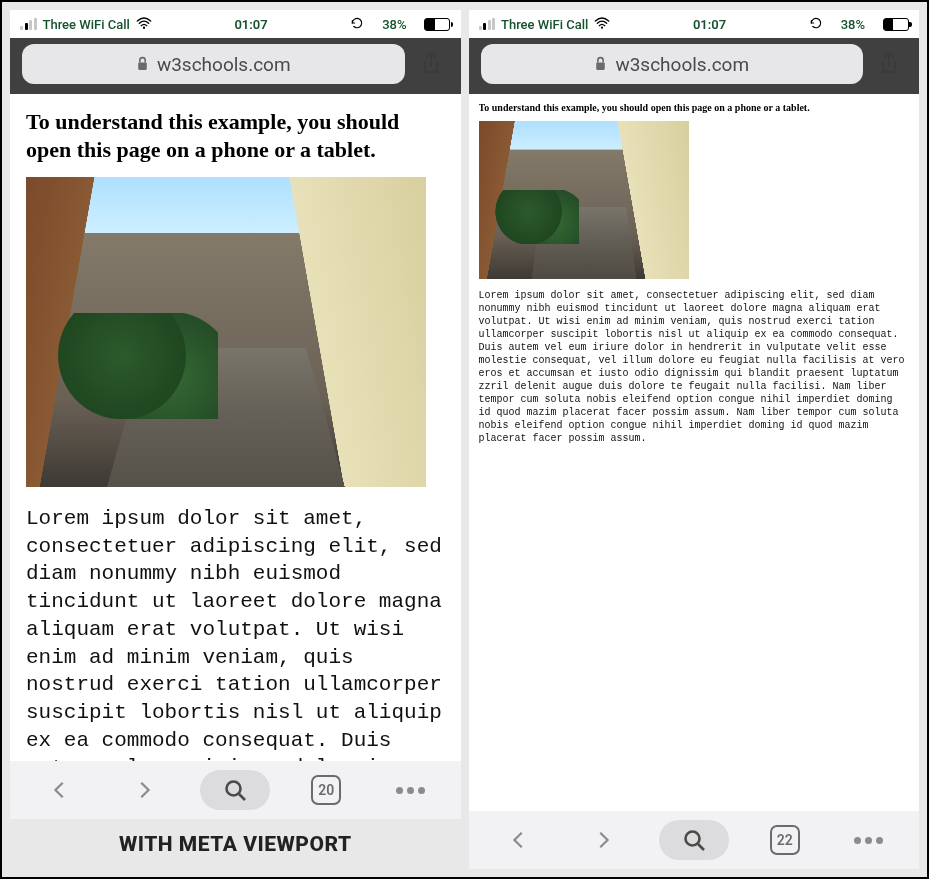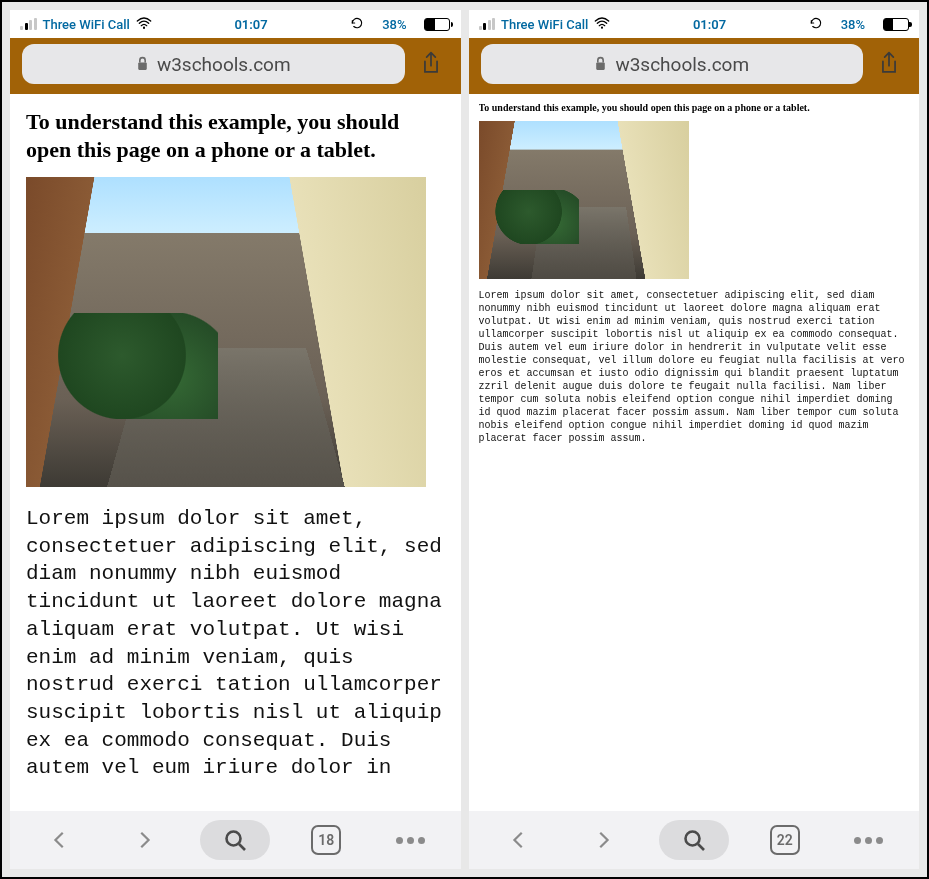--- a/index.html
+++ b/index.html
@@ -32,21 +32,21 @@
   }
   
   .status-bar {
     height: 28px;
     display: flex;
     align-items: center;
     justify-content: space-between;
     padding: 0 10px;
     font-size: 13px;
     font-weight: 500;
-    color: #0369a1;
+    color: #14532d;
     background: #fff;
   }
   .status-left { display:flex; align-items:center; gap:6px; }
   .status-right { display:flex; align-items:center; gap:18px; }
   .signal-bars { display:flex; align-items:flex-end; gap:1.5px; height:12px;}
   .signal-bars span { width:3px; background:#c7c7c7; border-radius:1px;}
   .signal-bars span:nth-child(1){height:4px;}
   .signal-bars span:nth-child(2){height:7px;background:#000;}
   .signal-bars span:nth-child(3){height:10px;}
   .signal-bars span:nth-child(4){height:12px;}
@@ -54,21 +54,21 @@
   .reload-icon svg { width:14px; height:14px; }
   .battery {
     width:26px; height:13px; border:1.5px solid #000; border-radius:3px; position:relative;
   }
   .battery::after{
     content:''; position:absolute; right:-4px; top:3px; width:2.5px; height:5px; background:#000; border-radius:0 2px 2px 0;
   }
   .battery-fill{ height:100%; width:38%; background:#000; border-radius:1px 0 0 1px;}
   
   .address-bar-row {
-    display:flex; align-items:center; gap:8px; padding:6px 12px 10px 12px; background:#a16207;
+    display:flex; align-items:center; gap:8px; padding:6px 12px 10px 12px; background:#404040;
   }
   .address-bar {
     flex:1; height:40px; background:#e7e7e9; border-radius:12px;
     display:flex; align-items:center; justify-content:center; gap:8px;
     color:#4a4a4a; font-size:19px;
   }
   .share-btn { width:36px; height:40px; display:flex; align-items:center; justify-content:center; }
   .share-btn svg { width:22px; height:26px; stroke:#3a3a3a; }
   .lock-icon svg { width:13px; height:15px; fill:#6b6b6b;}
   
@@ -206,32 +206,33 @@
               <polyline points="9 4 17 12 9 20"></polyline>
             </svg>
           </div>
         <div class="bb-search">
             <svg viewBox="0 0 24 24">
               <circle cx="10.5" cy="10.5" r="7"></circle>
               <line x1="16" y1="16" x2="22" y2="22"></line>
             </svg>
           </div>
         <div class="bb-btn">
-            <div class="bb-tabs">18</div>
+            <div class="bb-tabs">20</div>
           </div>
         <div class="bb-btn">
             <div class="bb-more">
               <span></span>
               <span></span>
               <span></span>
             </div>
           </div>
       </div>
 
     </div>
+    <div class="caption">WITH META VIEWPORT</div>
   </div>
 
   <div class="column">
     <div class="phone-frame">
 
       <div class="status-bar">
         <div class="status-left">
           <div class="signal-bars">
               <span></span>
               <span></span>

